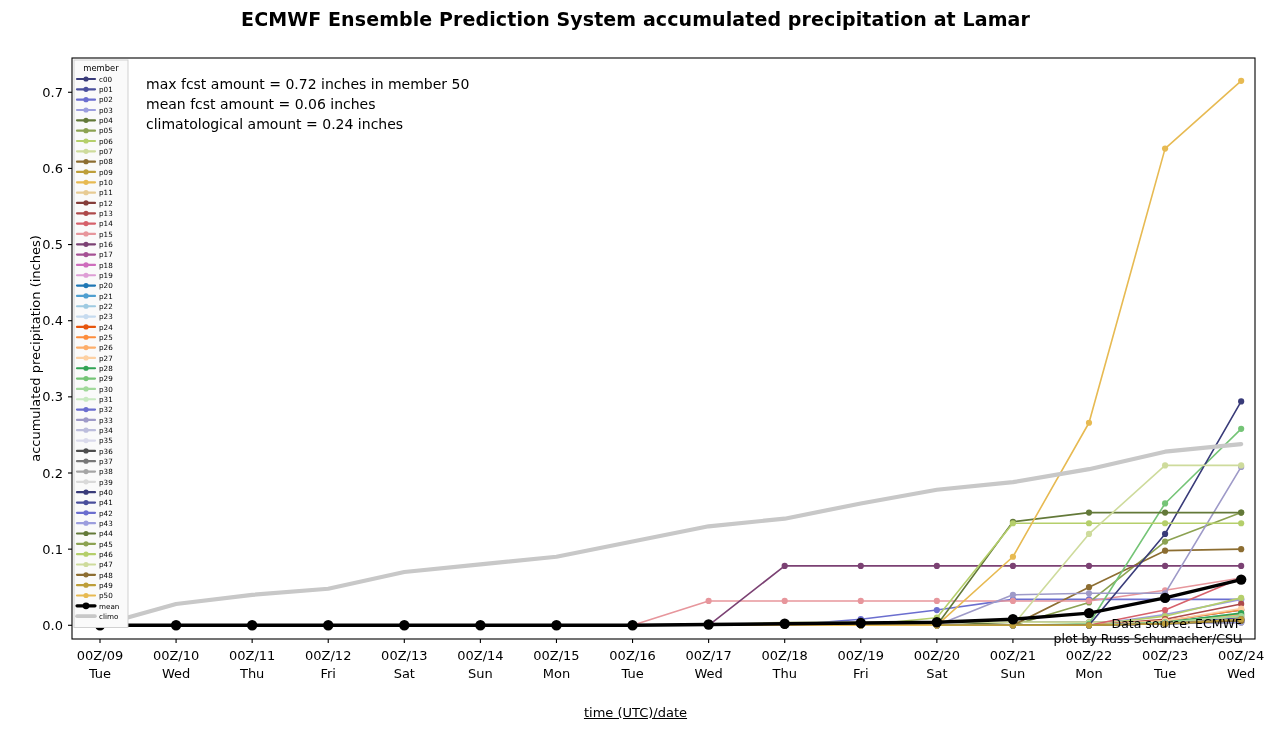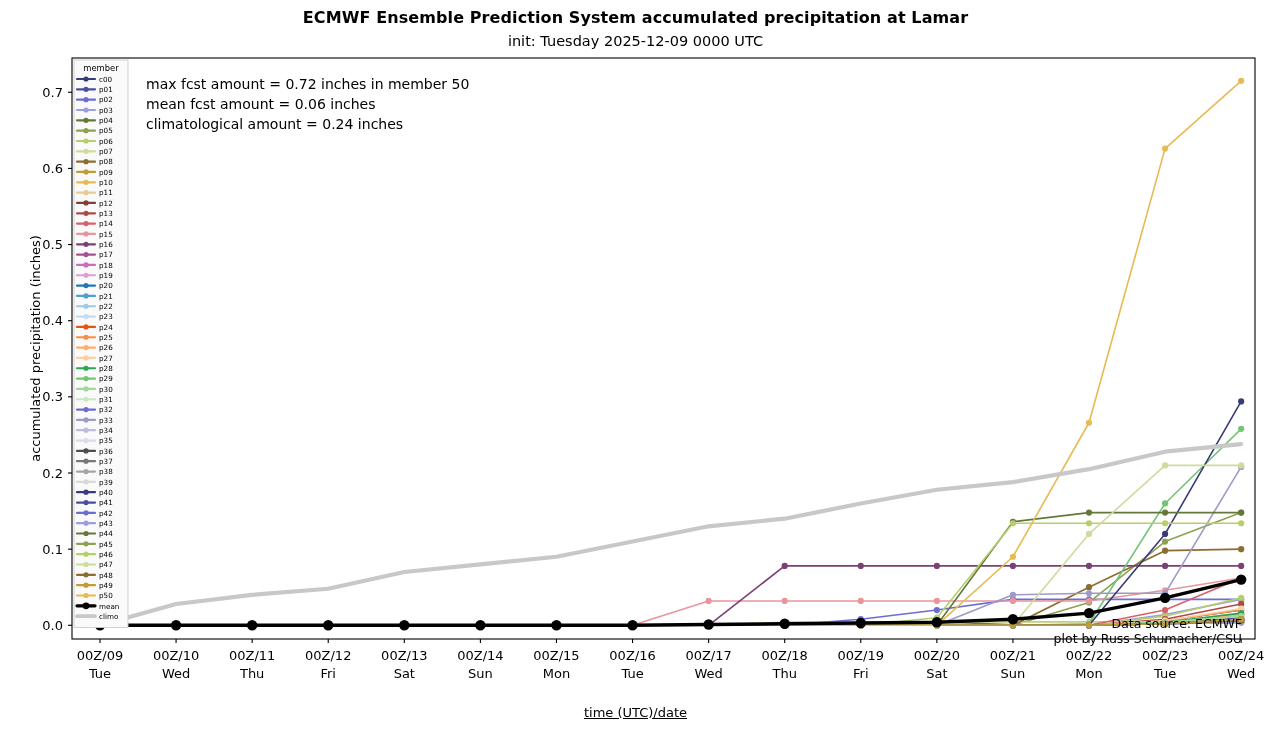--- a/index.html
+++ b/index.html
@@ -1,39 +1,38 @@
 <!DOCTYPE html>
 <html><head>
 <meta charset="utf-8">
 <style>
   html,body{margin:0;padding:0;background:#ffffff;}
   body{width:1271px;height:733px;position:relative;overflow:hidden;
        font-family:"DejaVu Sans","Liberation Sans",sans-serif;color:#000;}
   #figure{position:absolute;left:0;top:0;width:1271px;height:733px;}
   #title{position:absolute;left:0;top:8px;width:1271px;text-align:center;
-         font-size:16px;font-weight:bold;letter-spacing:0.1px;}
+         font-size:19px;font-weight:bold;letter-spacing:0.1px;}
   #subtitle{position:absolute;left:0;top:33px;width:1271px;text-align:center;
             font-size:14.5px;}
   #ylabel{position:absolute;left:-265px;top:341px;width:600px;text-align:center;
           font-size:13px;transform:rotate(-90deg);transform-origin:center center;}
   #xlabel{position:absolute;left:0;top:705px;width:1271px;text-align:center;font-size:13px;text-decoration:underline;}
   svg{position:absolute;left:0;top:0;}
   .ytick,.xtick{font-size:13px;fill:#000;font-family:"DejaVu Sans","Liberation Sans",sans-serif;}
   .annot{font-size:14px;fill:#000;font-family:"DejaVu Sans","Liberation Sans",sans-serif;}
   .credit{font-size:12.5px;fill:#000;font-family:"DejaVu Sans","Liberation Sans",sans-serif;}
   .legtxt{font-size:7.2px;fill:#000;font-family:"DejaVu Sans","Liberation Sans",sans-serif;}
   .legtitle{font-size:8.4px;fill:#000;font-family:"DejaVu Sans","Liberation Sans",sans-serif;}
 </style>
 </head>
 <body>
 
 <div id="figure">
 
   <div id="title">ECMWF Ensemble Prediction System accumulated precipitation at Lamar</div>
-  <div id="subtitle">init: Tuesday 2025-12-09 0000 UTC</div>
   <div id="ylabel">accumulated precipitation (inches)</div>
   <div id="xlabel">time (UTC)/date</div>
 
   <svg id="plot" width="1271" height="733">
     <g id="axes-frame">
       <rect x="72" y="58" width="1183" height="581" fill="none" stroke="#000" stroke-width="1.1"></rect>
     </g>
     <g id="ytick-group">
         <line x1="68" y1="625.2935779816514" x2="72" y2="625.2935779816514" stroke="#000" stroke-width="1.1"></line>
         <text x="63" y="629.7935779816514" text-anchor="end" class="ytick">0.0</text>

